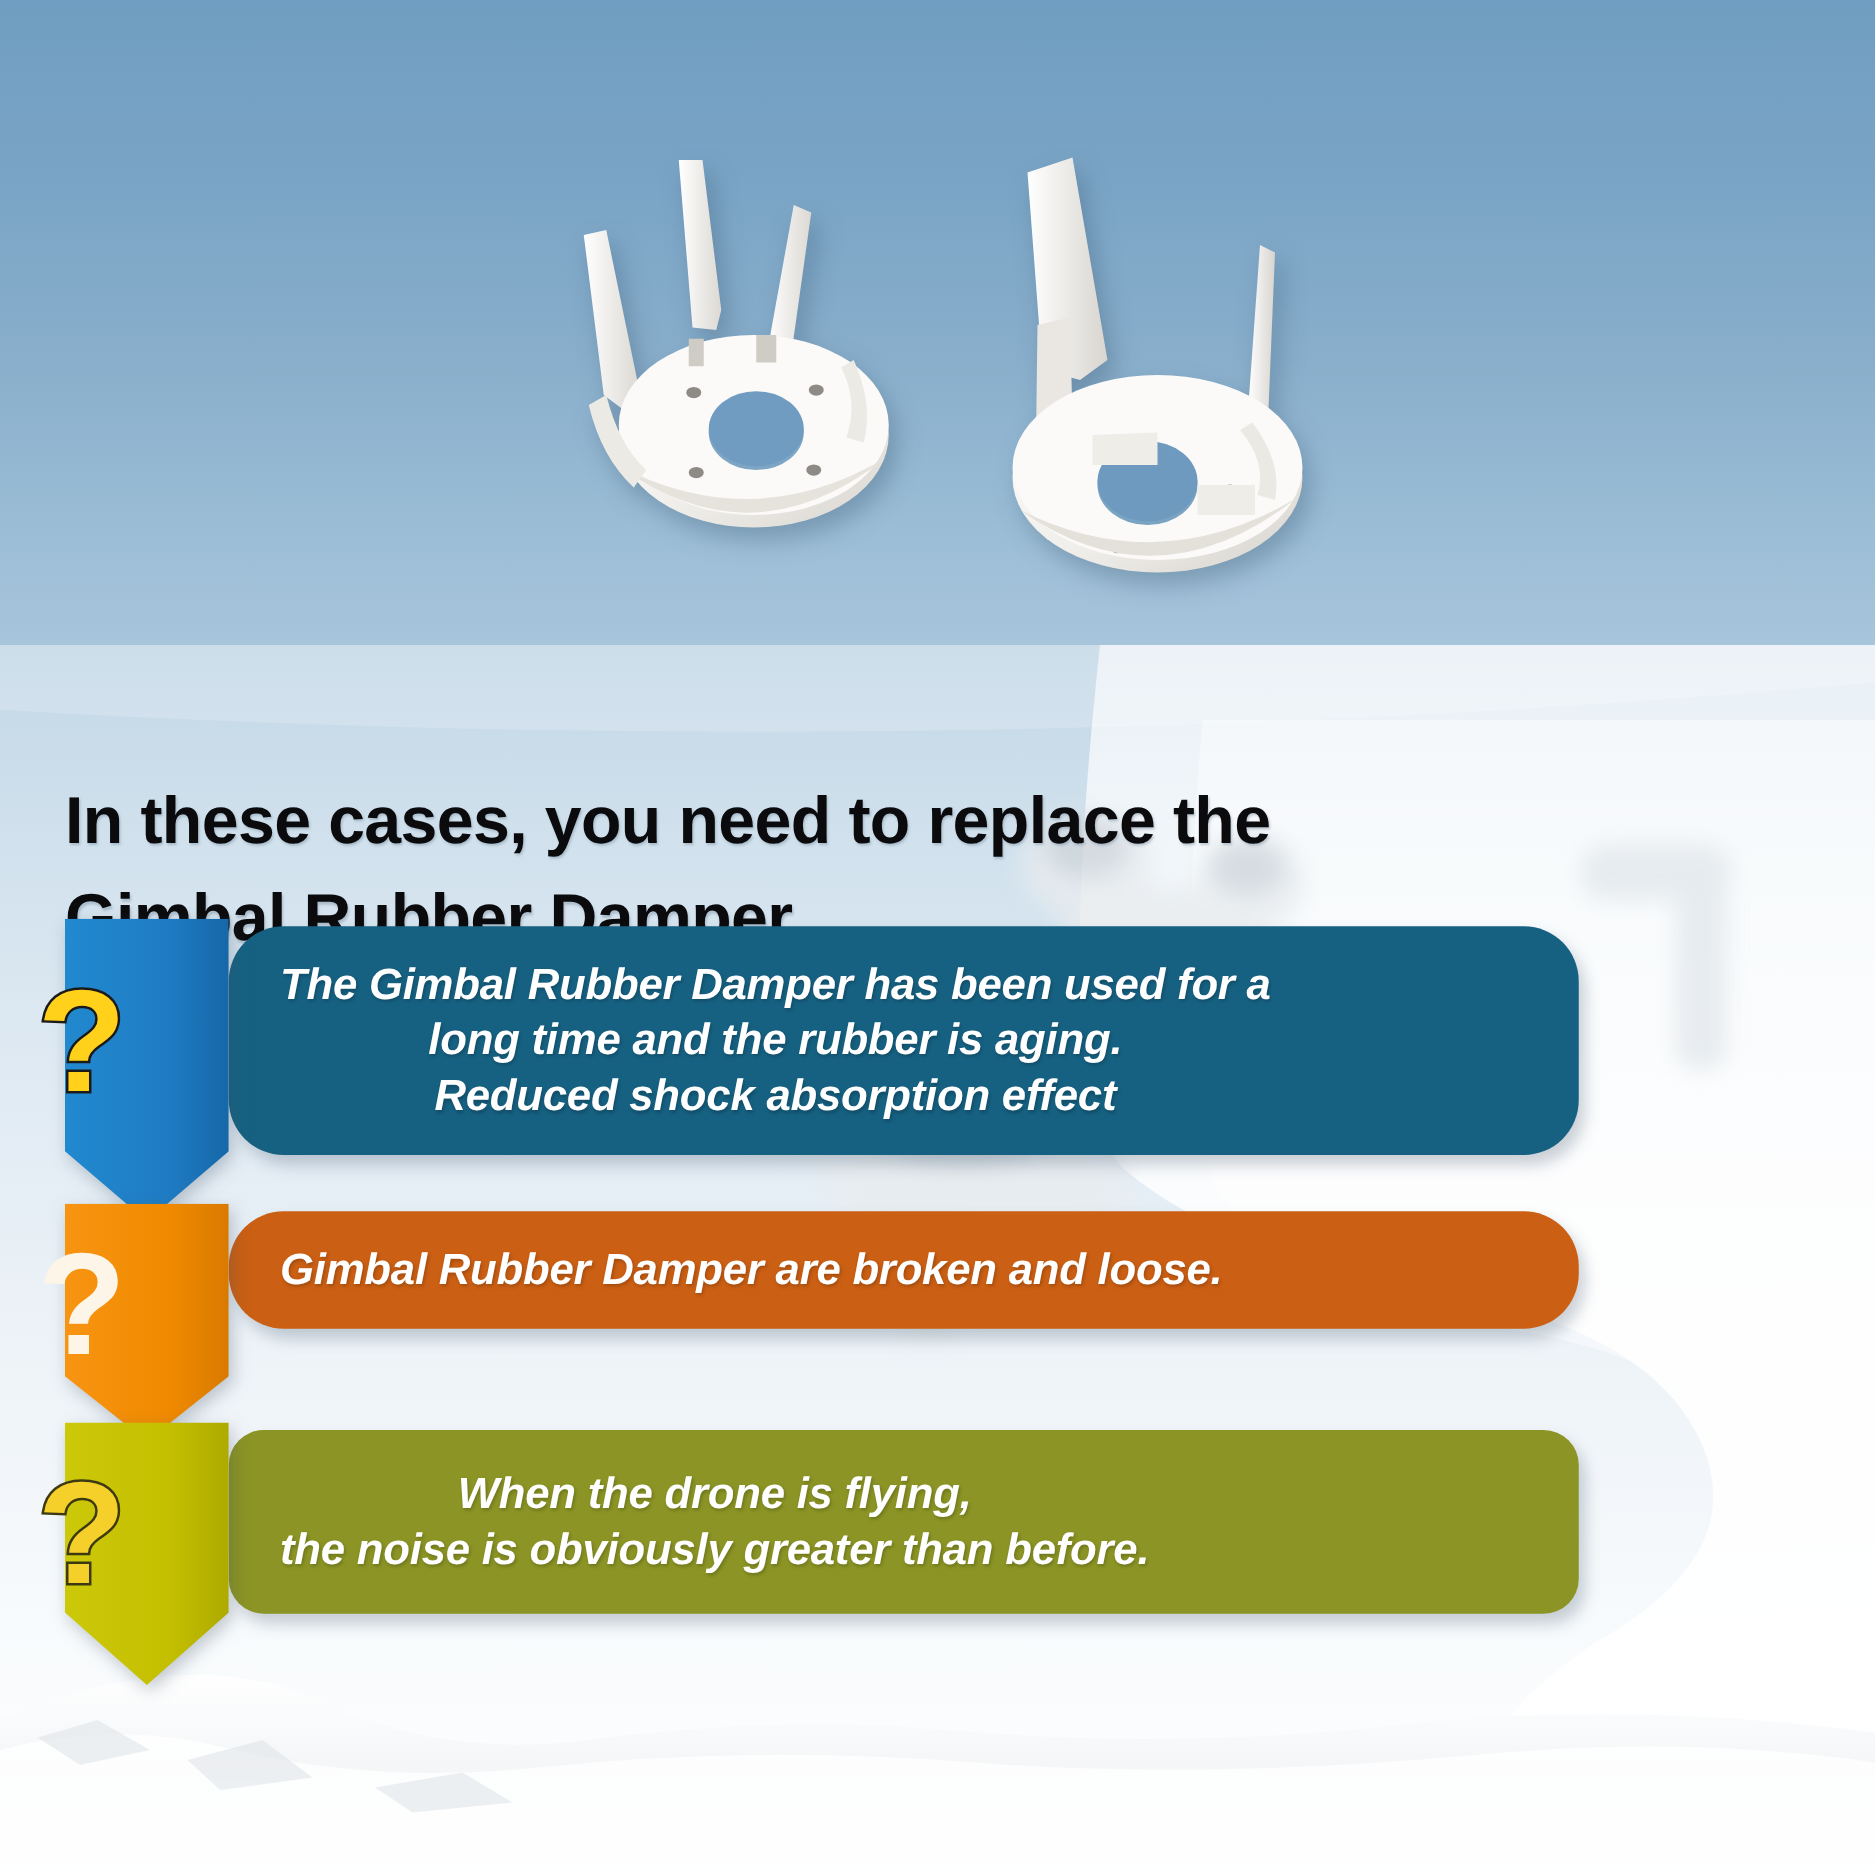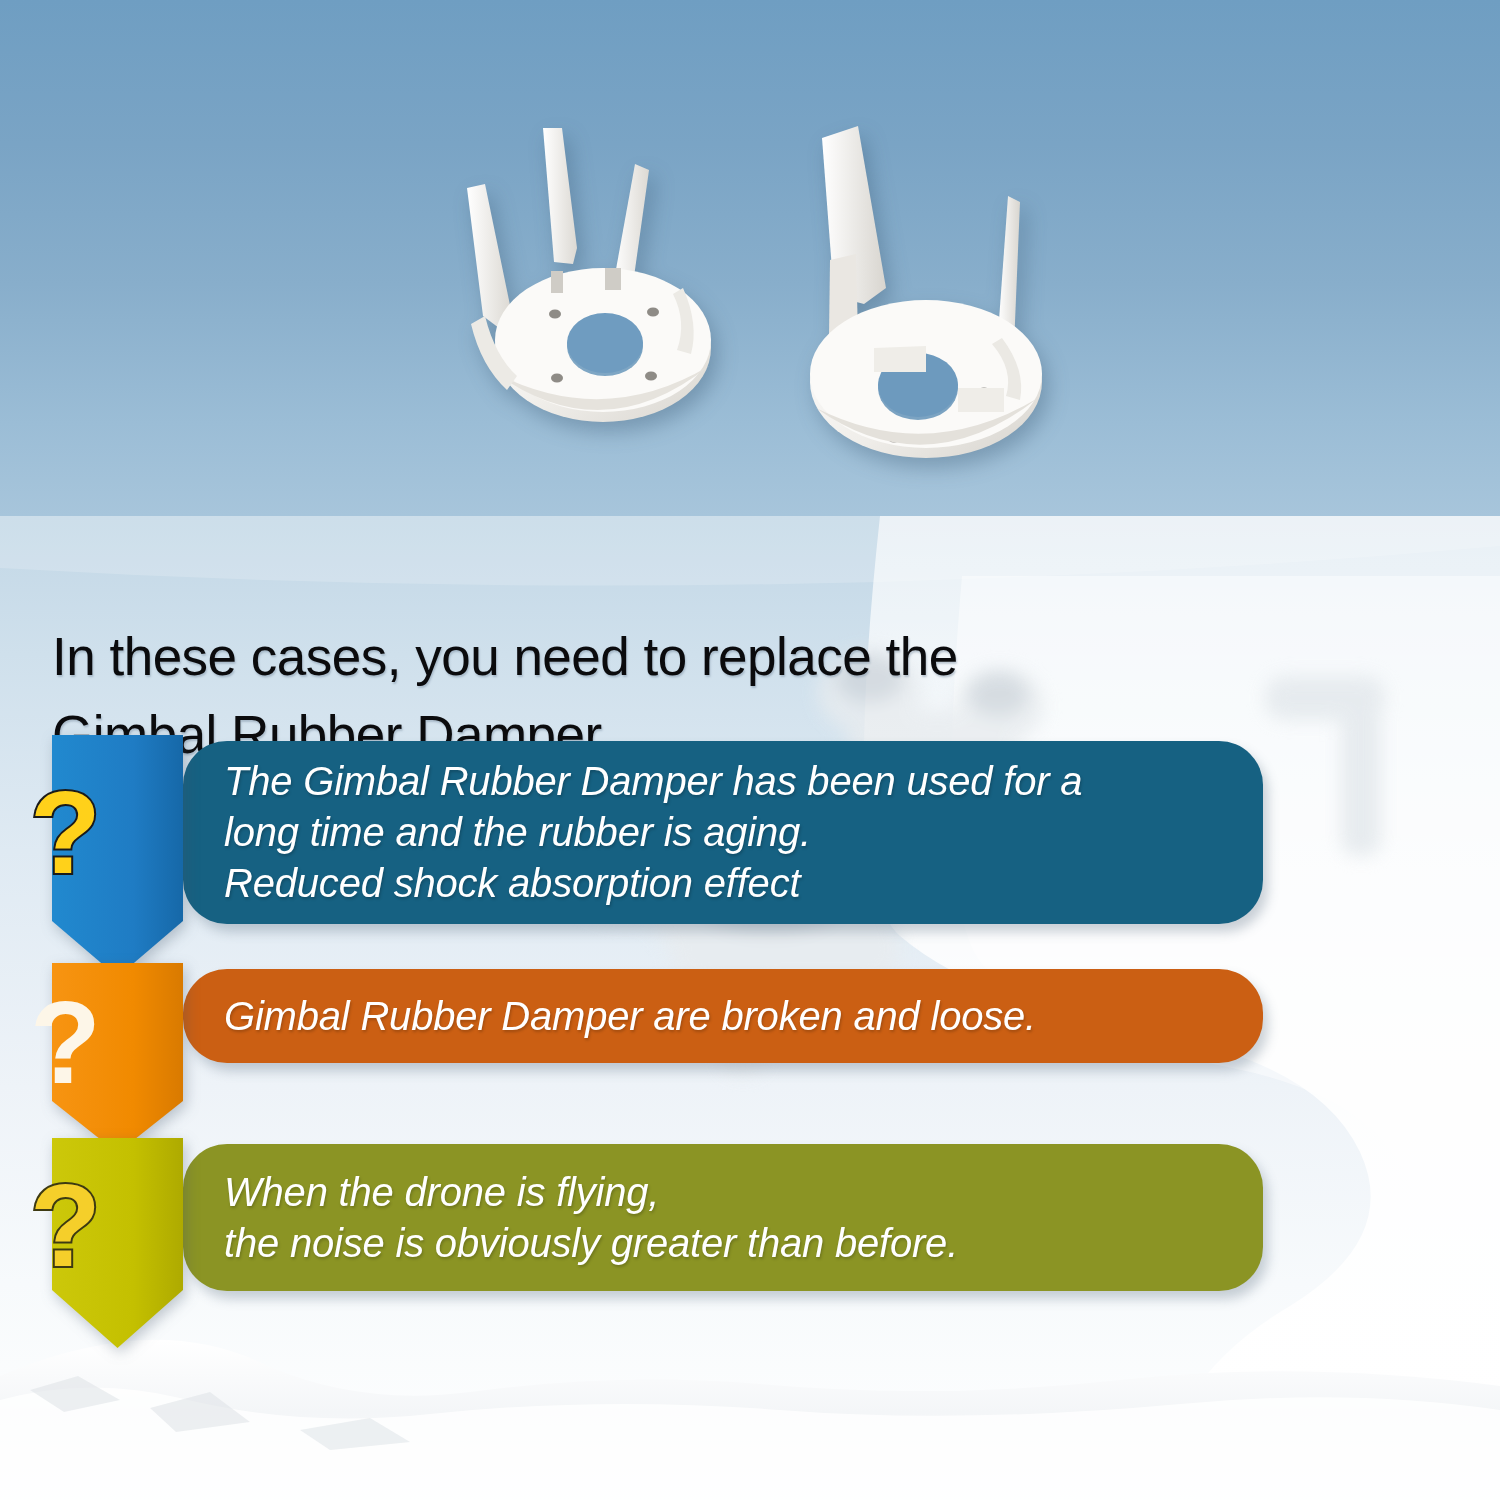--- a/index.html
+++ b/index.html
@@ -80,21 +80,21 @@
   }
 
   
   .heading {
     position: absolute;
     left: 52px;
     top: 66px;
     width: 1220px;
     font-size: 53px;
     line-height: 1.48;
-    font-weight: 400;
+    font-weight: 700;
     letter-spacing: -0.5px;
     color: #0b0b0d;
     font-family: "Liberation Sans", sans-serif;
     font-stretch: condensed;
     text-shadow: 1px 2px 2px rgba(120,140,160,0.45);
     white-space: pre-line;
   }
 
   
   .rows {
@@ -145,42 +145,43 @@
     border-radius: 44px;
     z-index: 2;
     box-shadow: 5px 8px 12px rgba(70,90,110,0.28);
     display: flex;
     align-items: center;
   }
 
   .banner-text {
     color: #ffffff;
     font-style: italic;
-    font-weight: 400;
-    font-size: 40px;
+    font-weight: 700;
+    font-size: 35px;
     line-height: 1.27;
     letter-spacing: -0.2px;
     padding: 0 36px 0 41px;
     white-space: pre-line;
     text-shadow: 1px 2px 3px rgba(0,0,0,0.22);
     font-family: "Liberation Sans", sans-serif;
+    text-align: center;
   }
 
   
   .r0 .banner { top: 6px; height: 183px; background: #166182; }
   .r0 .tab    { height: 242px; }
   .r0 .qmark  { top: 40px; color: #ffd11a; -webkit-text-stroke: 4px #1a1a1a; paint-order: stroke fill; }
 
   
   .r1 .banner { top: 6px; height: 94px; background: #cb5f13; }
   .r1 .tab    { height: 190px; }
   .r1 .qmark  { top: 22px; color: #fdf6e8; }
 
   
-  .r2 .banner { top: 6px; height: 147px; background: #8b9424; }
+  .r2 .banner { top: 6px; height: 147px; background: #8b9424; border-radius: 28px; }
   .r2 .tab    { height: 210px; }
   .r2 .qmark  { top: 30px; color: #f5cf2a; -webkit-text-stroke: 4px #3d3a12; paint-order: stroke fill; }
 </style>
 </head>
 <body>
 
 <div id="page">
 
   <div class="photo-band">
 

